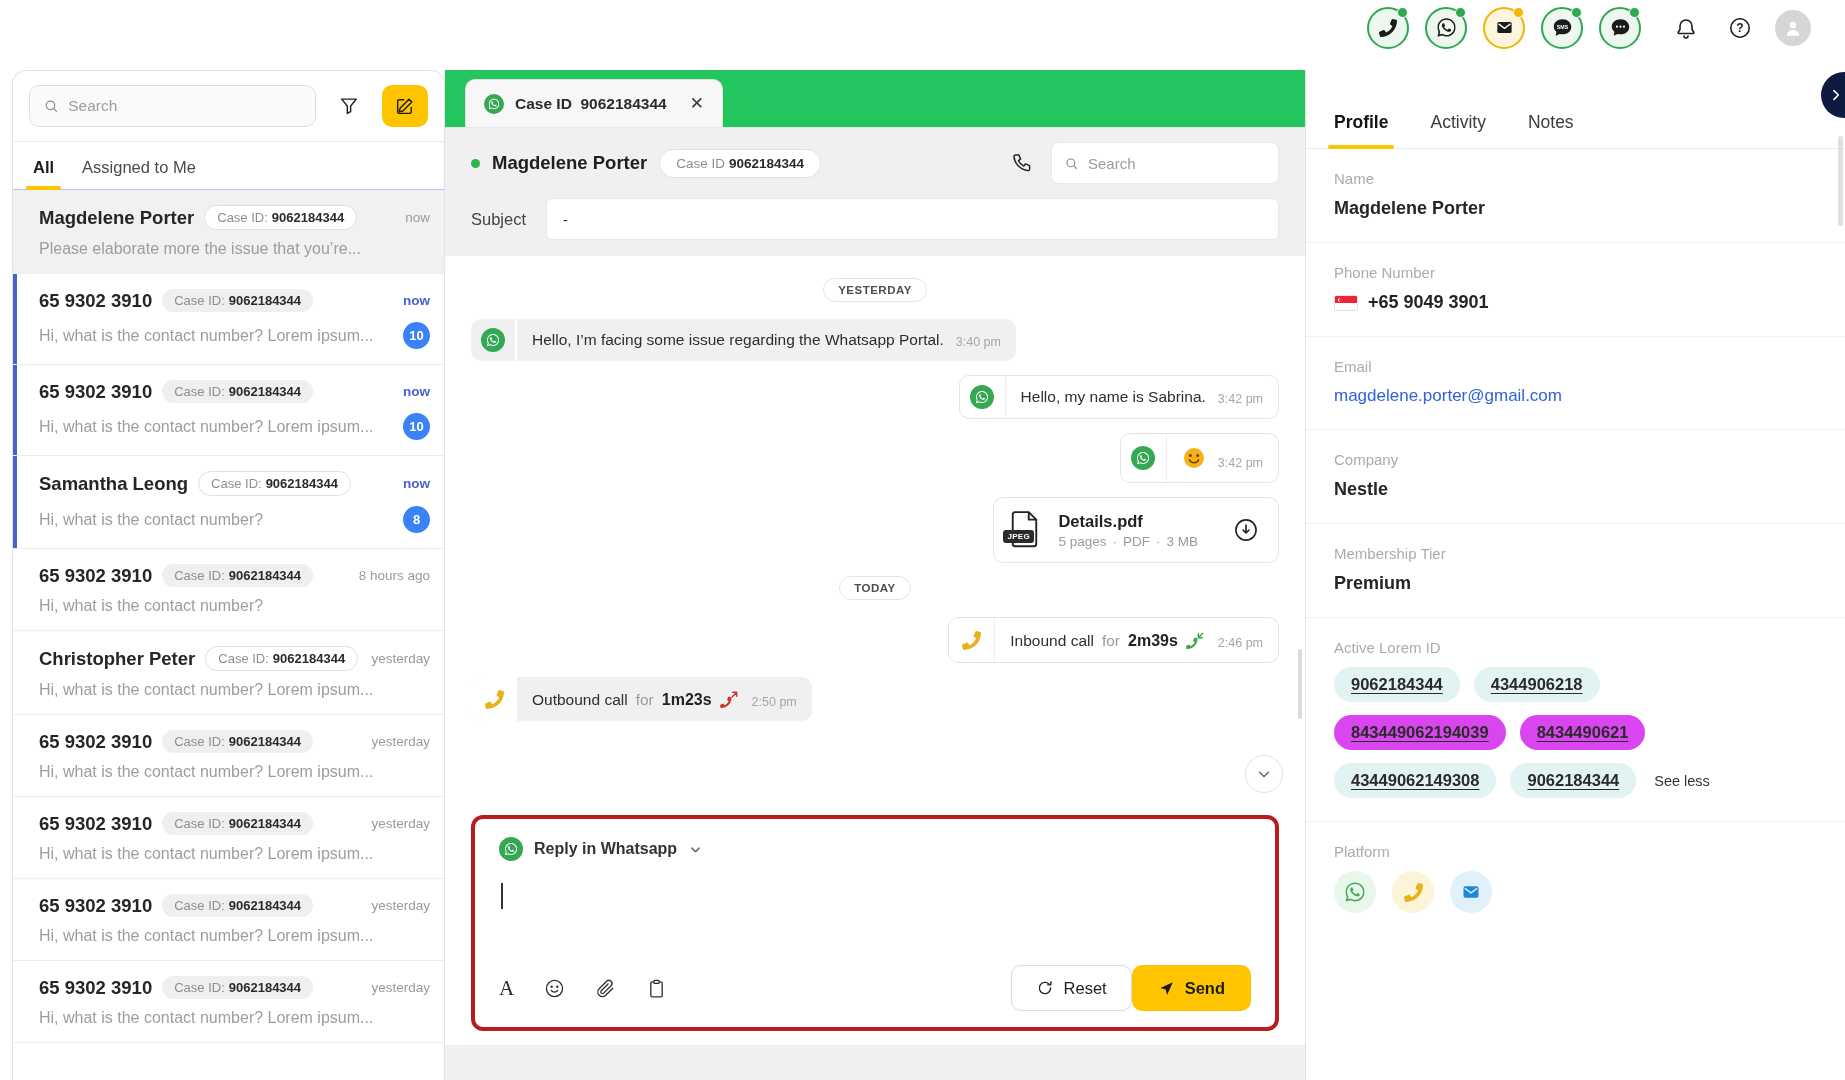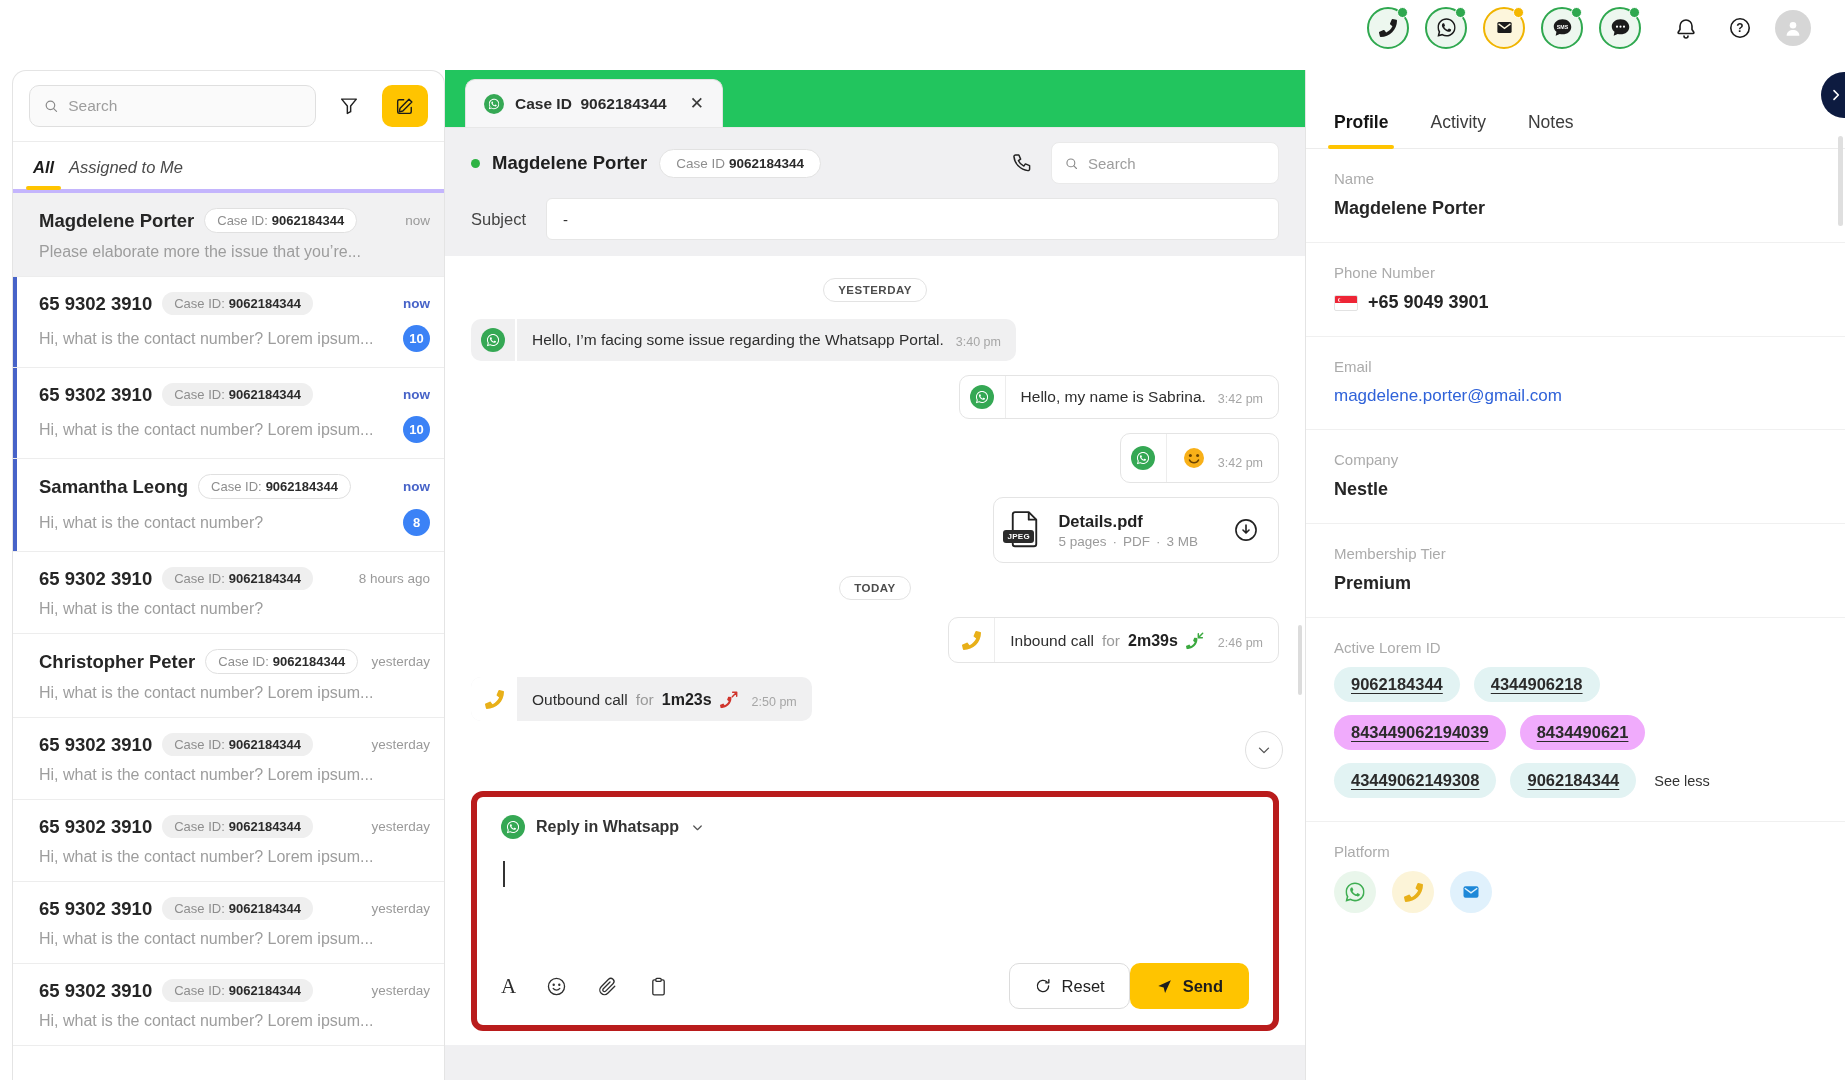--- a/index.html
+++ b/index.html
@@ -21,21 +21,21 @@
 
   
   .sidebar { width:433px; margin-left:12px; background:#fff; border:1px solid #E4E4E4; border-bottom:none; border-radius:14px 14px 0 0; display:flex; flex-direction:column; overflow:hidden; flex:none; }
   .sb-controls { padding:14px 16px; display:flex; align-items:center; gap:14px; }
   .sb-search { flex:1; height:42px; border:1px solid #DFDFDF; background:#FAFAFA; border-radius:10px; display:flex; align-items:center; gap:9px; padding:0 13px; }
   .sb-search input { border:none; outline:none; background:transparent; font-size:15.5px; color:#333; width:100%; font-family:inherit; }
   .sb-search input::placeholder { color:#9D9D9D; }
   .icon-btn { width:38px; height:38px; display:flex; align-items:center; justify-content:center; cursor:pointer; color:#222; }
   .compose-btn { width:46px; height:42px; background:#FFC400; border-radius:10px; display:flex; align-items:center; justify-content:center; cursor:pointer; color:#1b1b1b; flex:none; }
   .sb-divider { height:1px; background:#ECECEC; }
-  .sb-tabs { display:flex; gap:15px; padding:16px 20px 0; border-bottom:4px solid #c4b5fd;font-style:italic; }
+  .sb-tabs { display:flex; gap:28px; padding:16px 20px 0; border-bottom:1px solid #c4b5fd; }
   .sb-tab { padding-bottom:12px; font-size:16.5px; color:#4a4a4a; cursor:pointer; position:relative; }
   .sb-tab.active { font-weight:700; color:#1c1c1c; }
   .sb-tab.active::after { content:""; position:absolute; left:-7px; right:-7px; bottom:-1px; height:4px; background:#FFC400; border-radius:2px; }
   .conv-list { flex:1; overflow:hidden; }
   .conv { position:relative; padding:15px 14px 15px 26px; border-bottom:1px solid #EDEDED; cursor:pointer; background:#fff; }
   .conv.selected { background:#F1F1F2; }
   .conv .bar { position:absolute; left:0; top:0; bottom:0; width:4px; background:#4763C8; }
   .conv-top { display:flex; align-items:center; gap:10px; }
   .conv-name { font-size:18.5px; font-weight:700; color:#262626; white-space:nowrap; }
   .case-pill { display:inline-flex; align-items:center; font-size:13px; color:#8E8E8E; padding:4px 12px; border-radius:999px; white-space:nowrap; }
@@ -91,21 +91,21 @@
   .call-dur { font-weight:700; font-size:16px; color:#222; }
   .file-card { display:flex; align-items:center; gap:14px; background:#fff; border:1px solid #E4E4E4; border-radius:10px; padding:12px 16px; }
   .file-ic { position:relative; width:34px; height:40px; color:#222; flex:none; }
   .ftag { position:absolute; left:-7px; bottom:7px; background:#2b2b2b; color:#fff; font-size:8px; font-weight:700; padding:2px 4px; border-radius:3px; letter-spacing:.3px; }
   .file-name { font-size:16.5px; font-weight:700; color:#222; }
   .file-meta { font-size:13.5px; color:#9a9a9a; margin-top:3px; display:flex; gap:6px; align-items:center; }
   .dl-btn { width:32px; height:32px; display:flex; align-items:center; justify-content:center; cursor:pointer; color:#222; margin-left:18px; }
   .scroll-down { position:absolute; right:22px; bottom:16px; width:38px; height:38px; border-radius:50%; border:1px solid #E0E0E0; background:#fff; display:flex; align-items:center; justify-content:center; cursor:pointer; color:#555; }
   .vscroll { position:absolute; right:3px; bottom:90px; width:4px; height:70px; background:#DCDCDC; border-radius:2px; }
 
-  .composer { margin:6px 26px 0; border:6px solid #b91c1c; border-radius:12px; background:#fff; padding:18px 24px 16px; display:flex; flex-direction:column; height:240px; flex:none; }
+  .composer { margin:6px 26px 0; border:4px solid #b91c1c; border-radius:12px; background:#fff; padding:18px 24px 16px; display:flex; flex-direction:column; height:216px; flex:none; }
   .comp-head { display:flex; align-items:center; gap:11px; cursor:pointer; }
   .comp-label { font-size:16px; font-weight:600; color:#333; }
   .comp-caret { color:#555; display:flex; }
   .comp-body { flex:1; cursor:text; }
   .cursor { width:1.5px; height:26px; background:#333; margin:22px 0 0 2px; }
   .comp-tools { display:flex; align-items:center; gap:30px; }
   .t-ico { color:#2e2e2e; display:flex; align-items:center; justify-content:center; cursor:pointer; }
   .t-A { font-size:21px; font-weight:500; font-family:"Liberation Serif", serif; line-height:1; }
   .comp-actions { margin-left:auto; display:flex; gap:0; }
   .btn-reset { height:46px; padding:0 24px; border-radius:10px; border:1px solid #DCDCDC; background:#fff; font-size:16.5px; color:#222; display:flex; align-items:center; gap:10px; cursor:pointer; font-family:inherit; }
@@ -122,21 +122,21 @@
   .r-label { font-size:15px; color:#ABABAB; margin-bottom:11px; }
   .r-value { font-size:18px; font-weight:700; color:#252525; }
   .r-phone { display:flex; align-items:center; gap:10px; }
   .flag { width:24px; height:16px; border-radius:2px; overflow:hidden; position:relative; background:#fff; border:1px solid #E2E2E2; flex:none; }
   .flag::before { content:""; position:absolute; left:0; top:0; right:0; height:50%; background:#EE2536; }
   .flag::after { content:""; position:absolute; left:4px; top:2px; width:4px; height:4px; border-radius:50%; box-shadow:-1px 0 0 0 #fff; background:transparent; }
   .r-email { font-size:17px; color:#2F62D9; font-weight:500; cursor:pointer; }
   .case-pills { display:flex; flex-wrap:wrap; gap:13px 14px; align-items:center; max-width:440px; }
   .cpill { font-size:16.5px; font-weight:700; color:#2b2b2b; text-decoration:underline; text-underline-offset:3px; padding:8px 17px; border-radius:18px; cursor:pointer; }
   .cpill.cyan { background:#E2F3F3; }
-  .cpill.yellow { background:#f0abfc; }
+  .cpill.yellow { background:#d946ef; }
   .see-less { font-size:14.5px; color:#333; margin-left:4px; cursor:pointer; }
   .plat-row { display:flex; gap:16px; margin-top:4px; }
   .plat { width:42px; height:42px; border-radius:50%; display:flex; align-items:center; justify-content:center; cursor:pointer; }
   .plat.p-wa { background:#E9F6EB; color:#3FAE52; }
   .plat.p-ph { background:#FCF4D8; color:#E8B019; }
   .plat.p-ml { background:#E0F1FC; color:#1E88D8; }
   .r-scroll { position:absolute; right:2px; top:66px; width:5px; height:90px; background:#DFDFDF; border-radius:3px; }
 
   .expand-btn { position:absolute; right:-22px; top:72px; width:46px; height:46px; border-radius:50%; background:#0D1B40; display:flex; align-items:center; justify-content:flex-start; padding-left:7px; cursor:pointer; color:#fff; z-index:5; }
 

